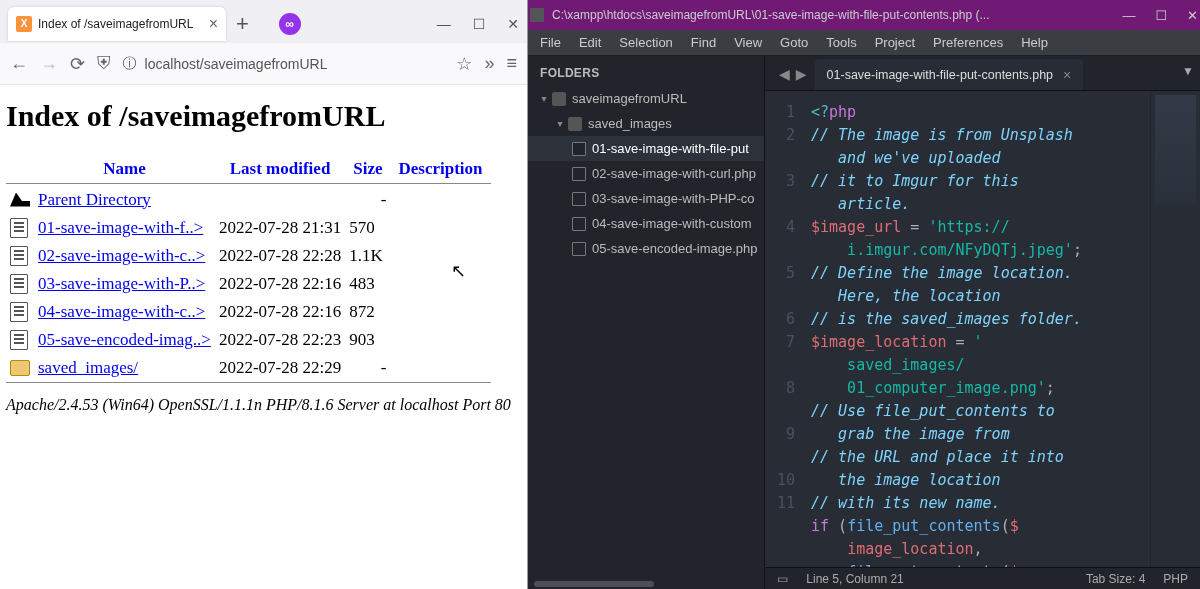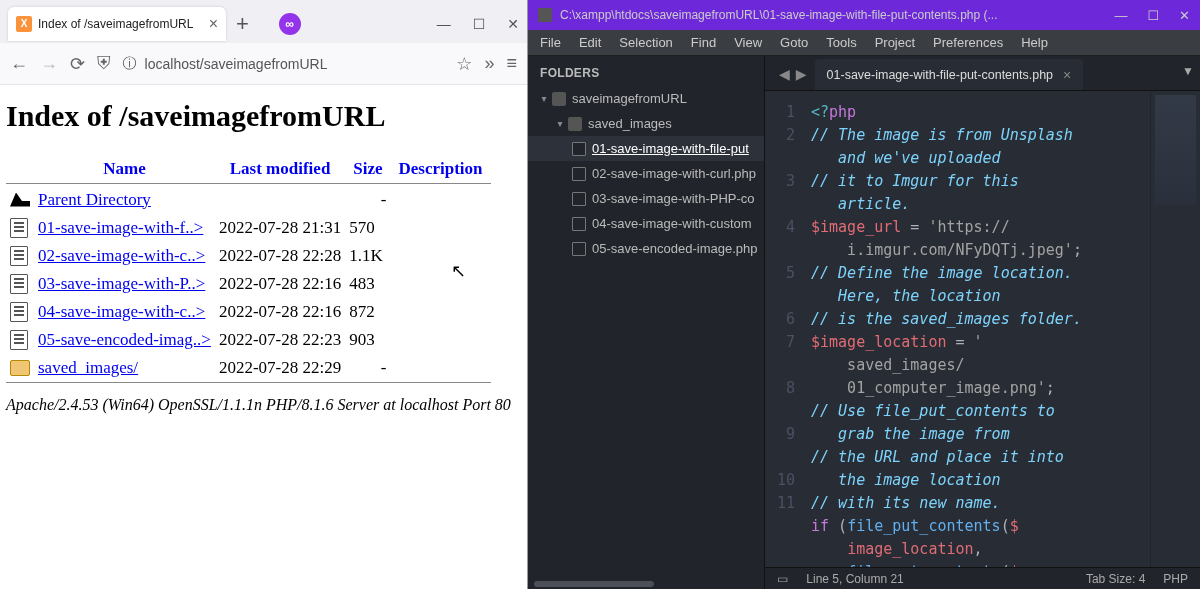--- a/index.html
+++ b/index.html
@@ -32,30 +32,30 @@
   .ff-file-icon { width:18px; height:20px; border:1px solid #555; border-radius:1px; background:#fff; position:relative; }
   .ff-file-icon::before { content:""; position:absolute; top:3px; left:3px; right:3px; height:2px; background:#555; box-shadow:0 4px 0 #555, 0 8px 0 #555; }
   .ff-parent-icon { width:20px; height:14px; background:#000; clip-path:polygon(0 100%, 30% 0, 60% 60%, 100% 60%, 100% 100%); }
   .ff-folder-icon { width:20px; height:16px; background:#f0c674; border:1px solid #b58900; border-radius:2px; }
   .ff-footer { font-style:italic; font-size:16px; margin-top:12px; }
 
   .cursor { position:absolute; left:451px; top:260px; font-size:18px; color:#000; pointer-events:none; }
 
   
   .subl { width:672px; height:589px; background:#282c34; color:#ccc; display:flex; flex-direction:column; font-family:"Segoe UI",sans-serif; font-size:13px; }
-  .subl-title { height:30px; background:#6d28d9; display:flex; align-items:center; padding:0 10px; color:#ccc; font-size:12px; }
+  .subl-title { height:30px; background:#701a75; display:flex; align-items:center; padding:0 2px; color:#ccc; font-size:12px; }
   .subl-title-ico { width:14px; height:14px; background:#555; margin-right:8px; }
   .subl-winbtns { margin-left:auto; display:flex; gap:20px; color:#ccc; font-size:13px; }
   .subl-menu { height:26px; background:#3a3d41; display:flex; align-items:center; gap:18px; padding:0 12px; color:#ccc; font-size:13px; border-bottom:1px solid #1e1e1e; }
   .subl-main { flex:1; display:flex; overflow:hidden; }
   .subl-side { width:237px; background:#21252b; display:flex; flex-direction:column; border-right:1px solid #111; }
   .subl-side-hdr { padding:10px 12px 6px; font-weight:bold; font-size:12px; color:#bbb; letter-spacing:0.3px; }
   .tree { font-size:13px; color:#bbb; }
   .tree-row { display:flex; align-items:center; height:25px; padding-right:6px; white-space:nowrap; overflow:hidden; }
-  .tree-row.active { background:#2c313a; color:#fff;text-decoration:underline; }
+  .tree-row.active { background:#2c313a; color:#fff; }
   .tree-arrow { width:12px; display:inline-block; text-align:center; font-size:10px; color:#888; }
   .tree-ico { width:14px; height:14px; margin:0 6px 0 2px; }
   .tree-ico.folder { background:#555; border-radius:2px; }
   .tree-ico.file { border:1px solid #777; background:#21252b; border-radius:1px; }
   .ind1 { padding-left:10px; } .ind2 { padding-left:26px; } .ind3 { padding-left:42px; }
 
   .subl-editor-wrap { flex:1; display:flex; flex-direction:column; position:relative; }
   .subl-tabs { height:35px; background:#21252b; display:flex; align-items:flex-end; border-bottom:1px solid #111; padding-left:6px; position:relative; }
   .subl-tab-nav { display:flex; gap:6px; color:#888; font-size:14px; padding:0 8px 8px; }
   .subl-tab { background:#282c34; height:31px; display:flex; align-items:center; padding:0 12px; font-size:12.5px; color:#ddd; border-radius:4px 4px 0 0;justify-content:space-between; }
@@ -63,21 +63,21 @@
   .subl-dropdown { position:absolute; right:6px; top:8px; color:#aaa; font-size:12px; }
 
   .subl-code-area { flex:1; display:flex; overflow:hidden; font-family:Consolas,monospace; font-size:15px; line-height:23px; }
   .gutter { width:40px; text-align:right; color:#495162; padding:10px 10px 0 0; background:#282c34; }
   .code { flex:1; padding:10px 8px 0 6px; white-space:pre; color:#bfc7d5; overflow:hidden; }
   .minimap { width:50px; background:#282c34; border-left:1px solid #21252b; padding:4px; }
   .minimap-blob { width:100%; background:linear-gradient(#3b4454,#2b3240); height:110px; opacity:0.6; }
 
   .c-tag { color:#c678dd; } .c-comm { color:#7dd3fc; font-style:italic; }
   .c-var { color:#e06c75; } .c-op { color:#abb2bf; }
-  .c-str { color:#a3a3a3; } .c-kw { color:#c678dd; }
+  .c-str { color:#14b8a6; } .c-kw { color:#c678dd; }
   .c-fn { color:#61afef; } .c-punc { color:#56b6c2; }
 
   .subl-status { height:22px; background:#21252b; border-top:1px solid #111; display:flex; align-items:center; padding:0 12px; font-size:12px; color:#aaa; gap:18px; }
   .subl-status .spacer { flex:1; }
   .hscroll { height:10px; background:#21252b; position:relative; }
   .hscroll-thumb { position:absolute; left:6px; top:2px; width:120px; height:6px; background:#4a4f58; border-radius:3px; }
 </style>
 </head>
 <body>
 

